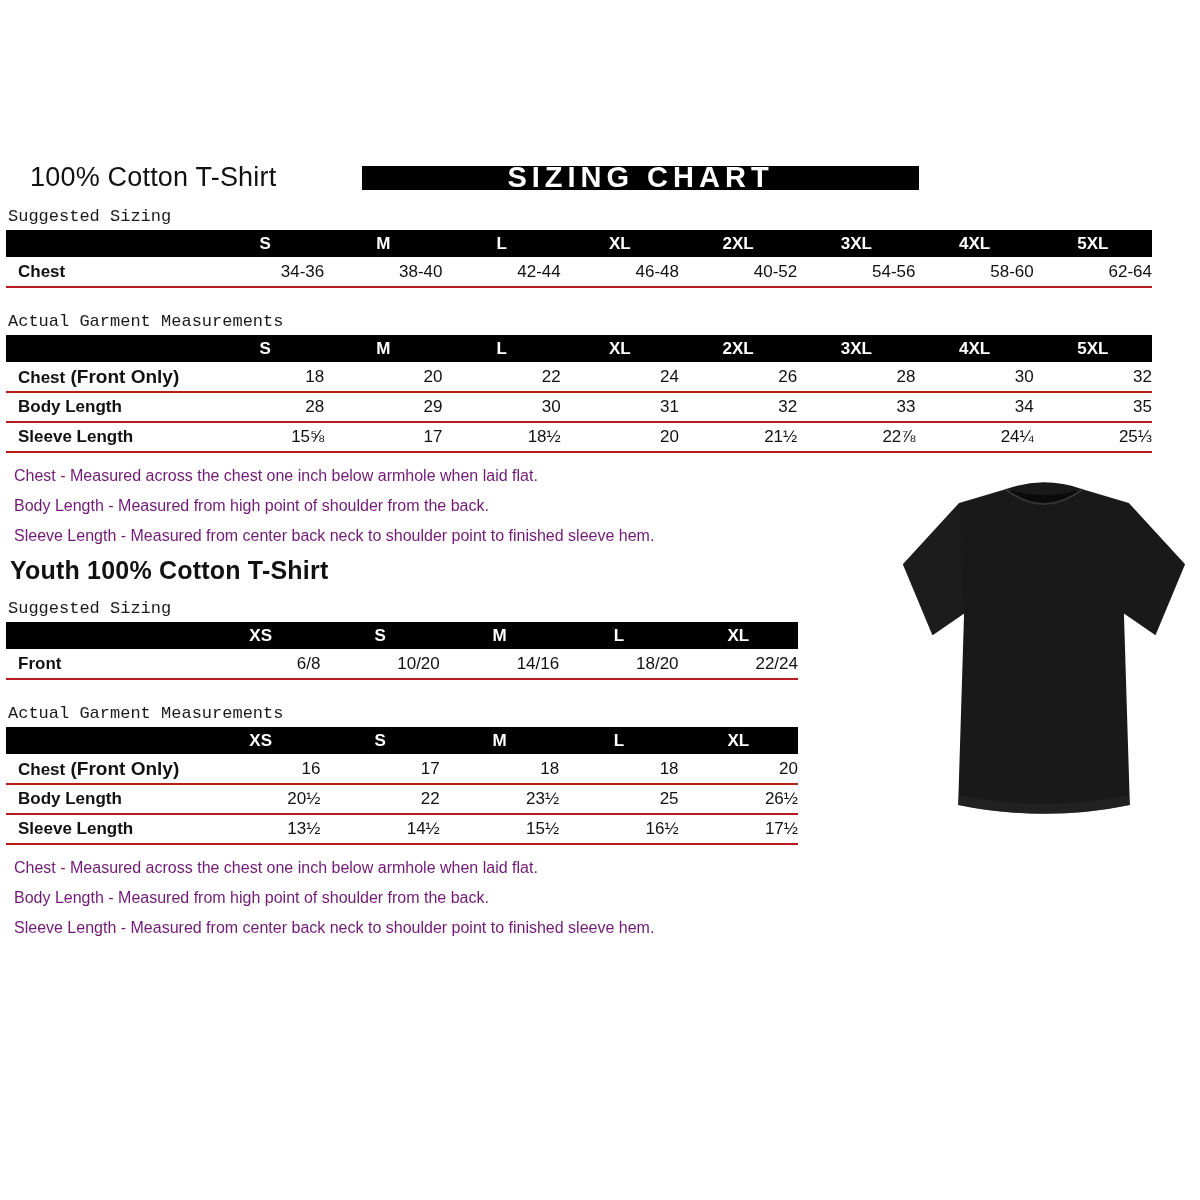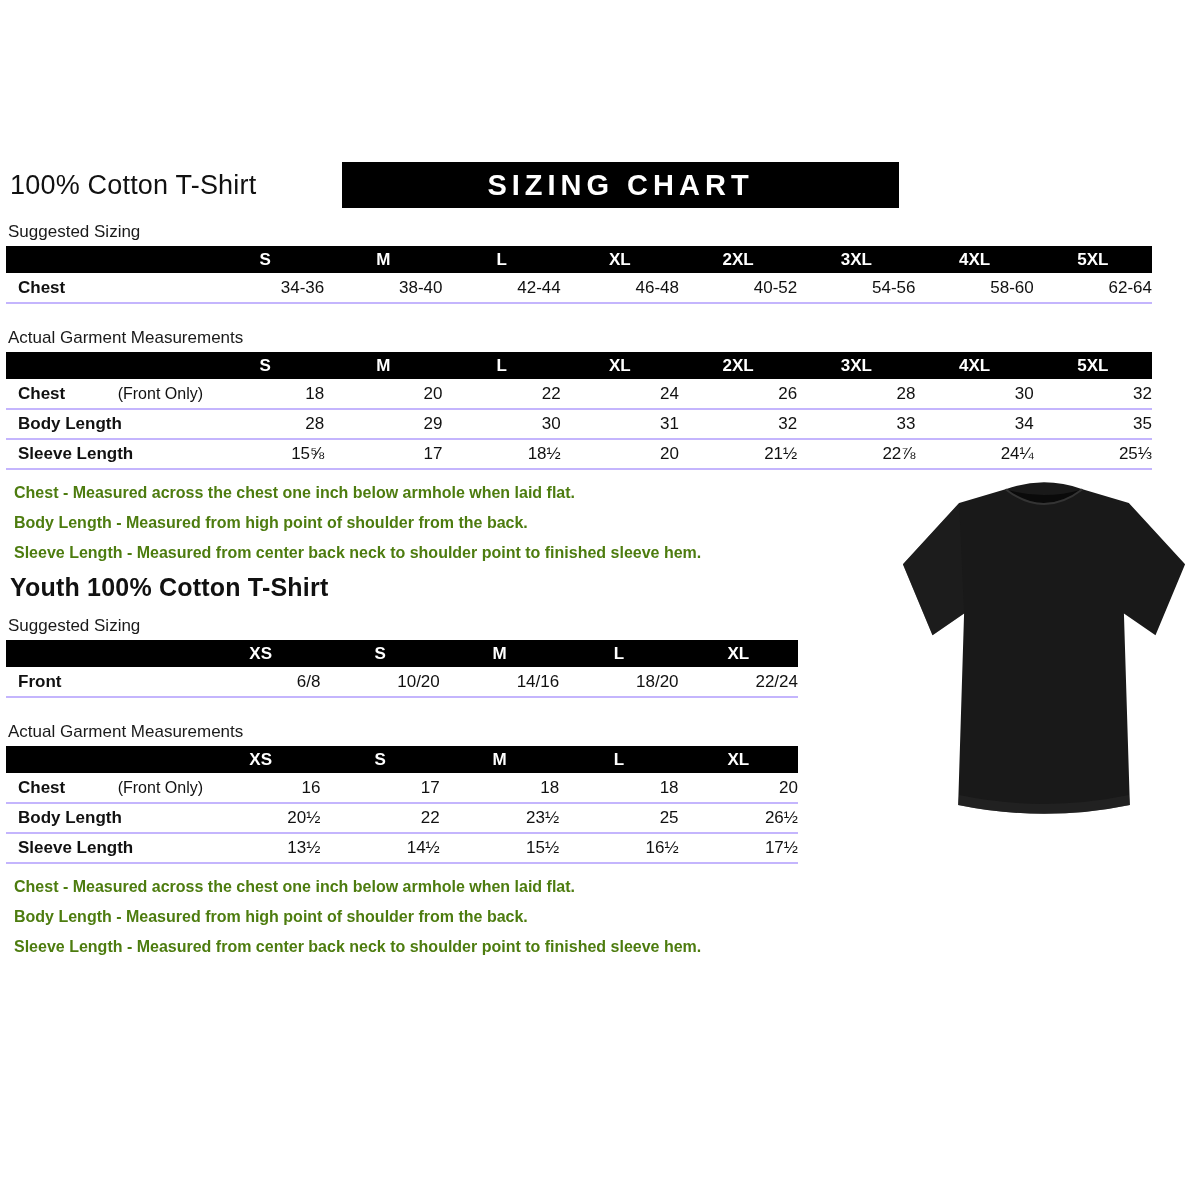--- a/index.html
+++ b/index.html
@@ -8,40 +8,40 @@
     width: 1200px; height: 1200px;
     background: #ffffff;
     font-family: "Liberation Sans", sans-serif;
     color: #111;
     position: relative;
     overflow: hidden;
   }
   .page { position: absolute; top: 0; left: 0; width: 1200px; padding: 162px 20px 0 6px; }
 
   .header-row { display: flex; align-items: center; margin-bottom: 6px; }
-  .title { font-size: 27px; font-weight: 400; margin: 0 0 0 4px; width: 332px; letter-spacing: .2px; }
-  .banner { width: 557px; height: 46px; background: #000; display: flex; align-items: center; justify-content: center; }
+  .title { font-size: 27px; font-weight: 400; margin: 0 0 0 24px; width: 332px; letter-spacing: .2px; }
+  .banner { width: 557px; height: 24px; background: #000; display: flex; align-items: center; justify-content: center; }
   .banner span { color: #fff; font-size: 29px; font-weight: 700; letter-spacing: 5px; }
 
-  .section-label { font-size: 17px; margin: 14px 0 4px 2px; color: #1a1a1a; }
+  .section-label { font-size: 17px; margin: 14px 0 4px 2px; color: #1a1a1a; font-family: Liberation Mono, monospace; }
   .gap-lg { margin-top: 24px; }
 
   table.size-table { border-collapse: collapse; table-layout: fixed; }
   table.adult { width: 1146px; }
   table.youth { width: 792px; }
   .size-table thead th { background: #000; color: #fff; font-size: 17px; font-weight: 700; height: 27px; padding: 0; text-align: center; }
   .size-table th.corner { width: 200px; }
   table.youth th.corner { width: 195px; }
-  .size-table tbody tr { border-bottom: 2px solid #c4b5fd; height: 30px; }
+  .size-table tbody tr { border-bottom: 2px solid #b91c1c; height: 30px; }
   .size-table tbody th { text-align: left; font-size: 17px; font-weight: 700; padding-left: 12px; white-space: nowrap; }
-  .size-table tbody th .suffix { font-weight: 400; font-size: 16px; margin-left: 48px; }
+  .size-table tbody th .suffix { font-weight: 700; font-size: 19px; }
   .size-table tbody td { text-align: right; font-size: 17px; padding: 0; }
 
   .notes { margin: 13px 0 0 8px; }
-  .notes p { margin: 0 0 10px 0; font-size: 16px; line-height: 20px; color: #4d7c0f; font-weight: bold; }
+  .notes p { margin: 0 0 10px 0; font-size: 16px; line-height: 20px; color: #701a75; }
 
   .youth-title { font-size: 25px; font-weight: 700; margin: 8px 0 14px 4px; letter-spacing: .2px; }
 
   .tshirt { position: absolute; left: 896px; top: 473px; width: 296px; height: 356px; }
   .tshirt svg { width: 100%; height: 100%; display: block; }
 </style>
 </head>
 <body>
 
 <div class="page">

